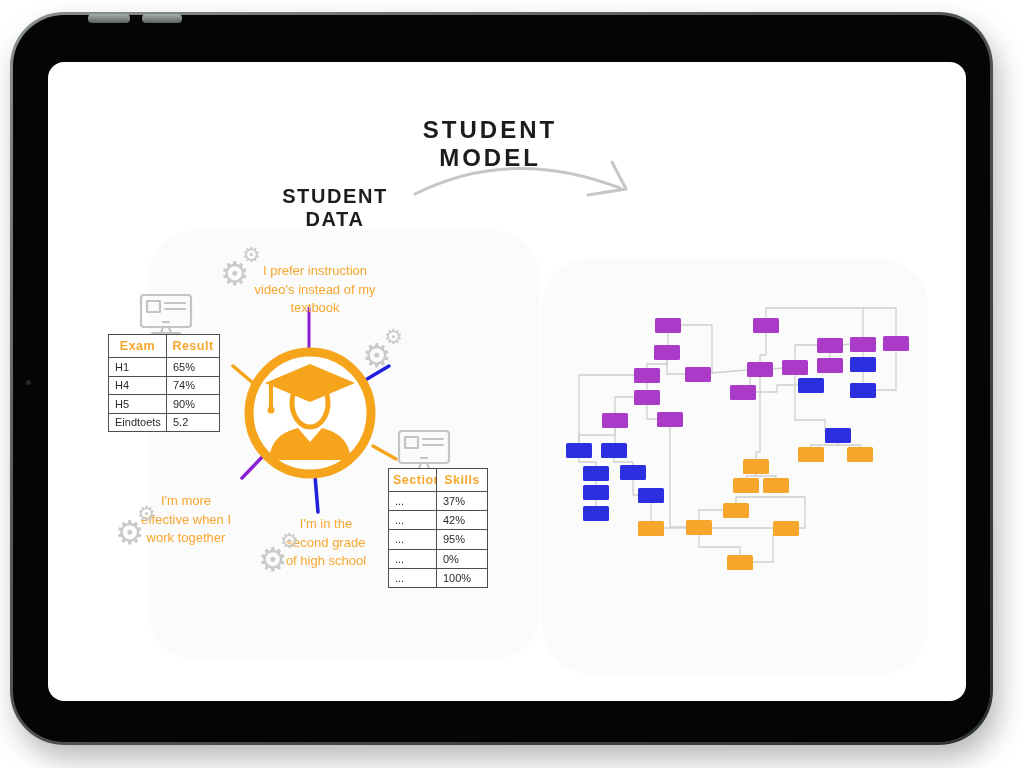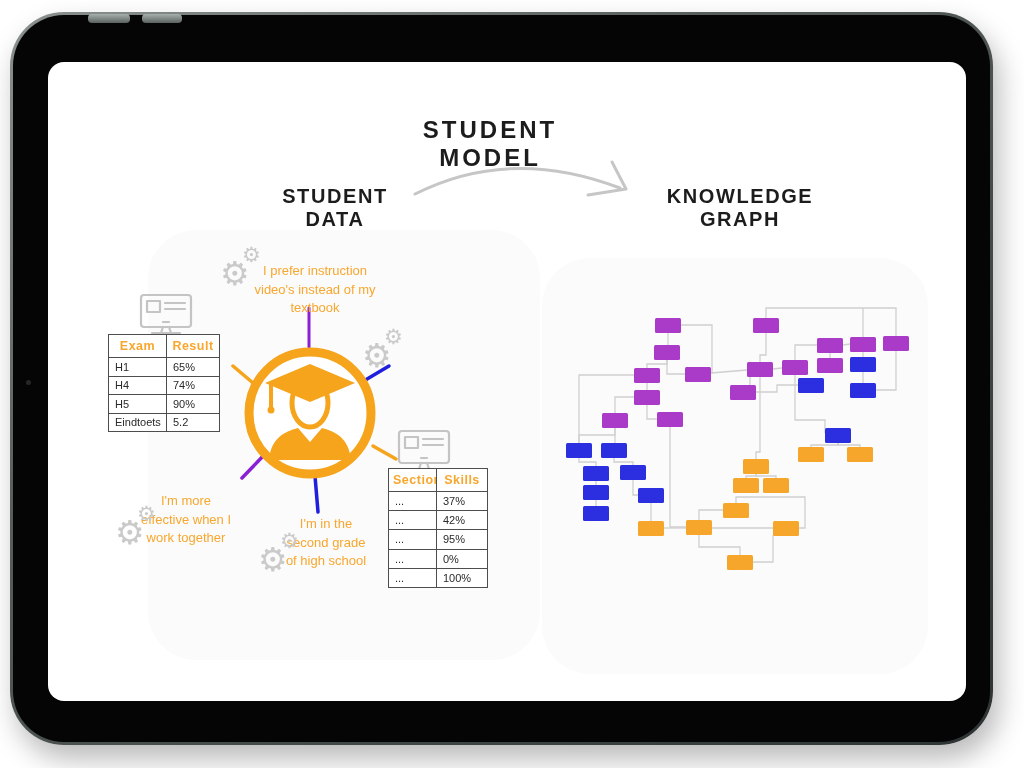--- a/index.html
+++ b/index.html
@@ -98,21 +98,20 @@
         <line x1="261" y1="246" x2="261" y2="285" class="purple-stroke" stroke-width="3" stroke-linecap="round"></line>
         <line x1="185" y1="304" x2="211" y2="326" class="orange-stroke" stroke-width="3.5" stroke-linecap="round"></line>
         <line x1="314" y1="320" x2="341" y2="304" class="blue-stroke" stroke-width="3.5" stroke-linecap="round"></line>
         <line x1="325" y1="384" x2="348" y2="397" class="orange-stroke" stroke-width="3.5" stroke-linecap="round"></line>
         <line x1="218" y1="391" x2="194" y2="416" class="purple-stroke" stroke-width="3.5" stroke-linecap="round"></line>
         <line x1="267" y1="414" x2="270" y2="450" class="blue-stroke" stroke-width="3.5" stroke-linecap="round"></line>
       </svg>
 
       <div class="page-title">STUDENT MODEL</div>
       <div class="col-label label-left">STUDENT DATA</div>
-      <div class="col-label label-right">KNOWLEDGE GRAPH</div>
 
       <svg class="monitor monitor-exam" width="60" height="46" viewBox="0 0 60 46">
         <g fill="none" stroke="#c4c4c4" stroke-width="2.2" stroke-linecap="round" stroke-linejoin="round">
           <rect x="3" y="3" width="50" height="32" rx="3"></rect>
           <rect x="9" y="9" width="13" height="11"></rect>
           <line x1="27" y1="11" x2="47" y2="11"></line>
           <line x1="27" y1="17" x2="47" y2="17"></line>
           <line x1="25" y1="30" x2="31" y2="30"></line>
           <path d="M25 35 L23 41 M31 35 L33 41 M14 41 L42 41"></path>
         </g>

